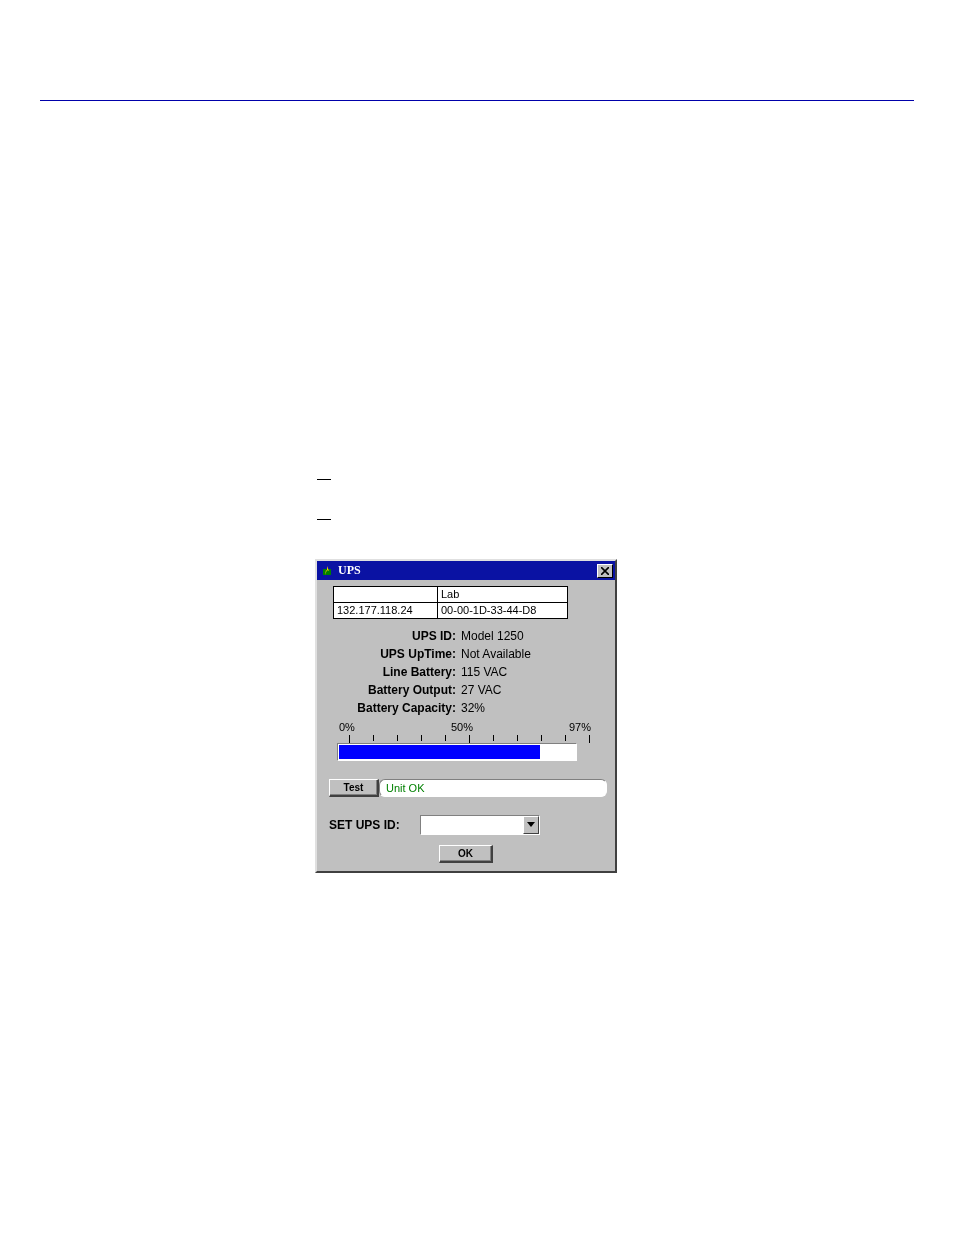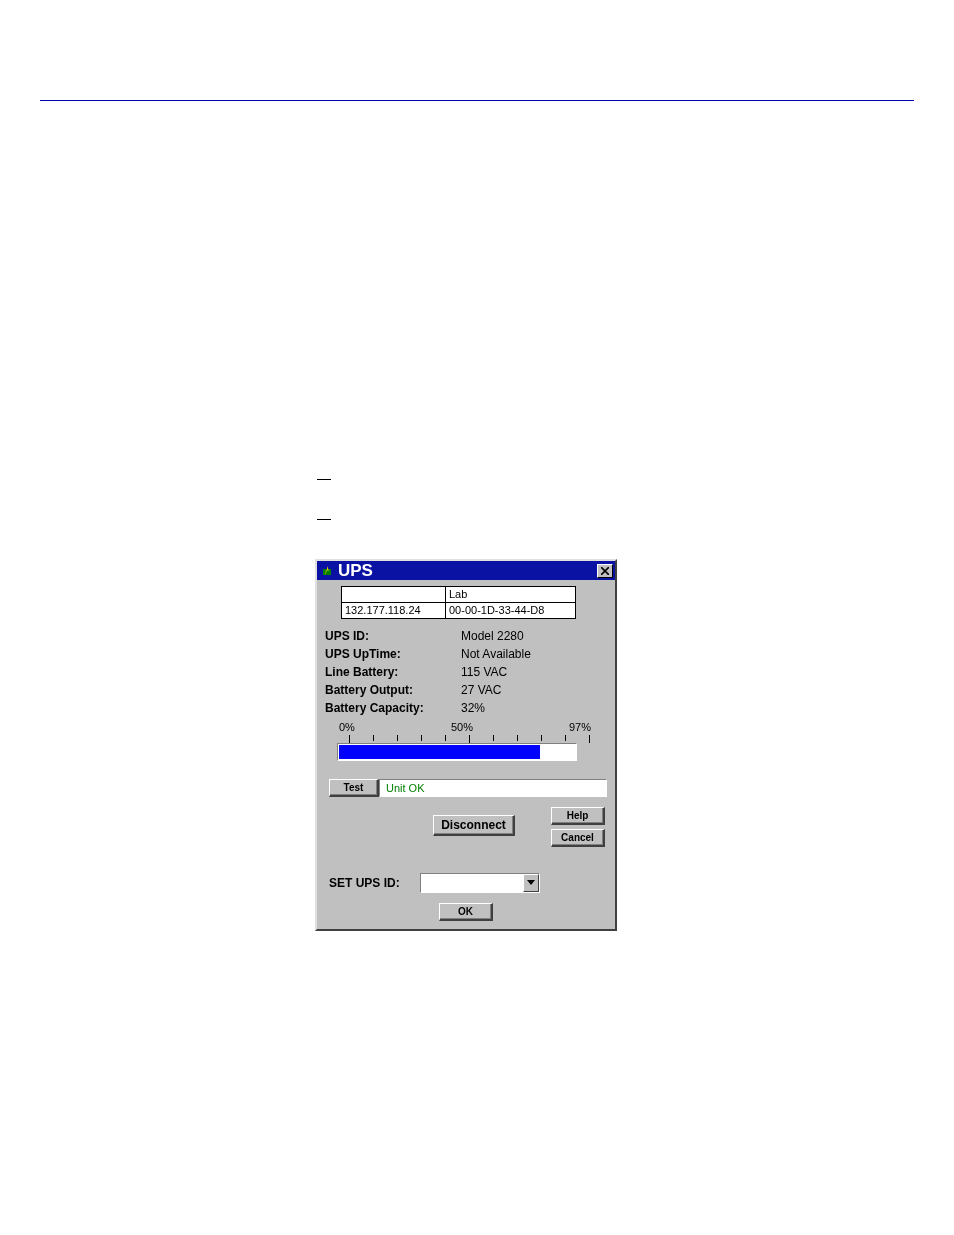--- a/index.html
+++ b/index.html
@@ -46,64 +46,65 @@
   }
   .titlebar .icon {
     width: 16px; height: 16px;
     display: inline-flex;
     align-items: center; justify-content: center;
     margin-right: 3px;
   }
   .titlebar .title {
     color: #fff;
     font-weight: bold;
-    font-size: 17px;
+    font-size: 12px;
     flex: 1;
     line-height: 19px;
+    font-family: Liberation Serif, serif;
   }
   .close-btn {
     width: 16px; height: 14px;
     background: #c0c0c0;
     border-top: 1px solid #fff;
     border-left: 1px solid #fff;
     border-right: 1px solid #000;
     border-bottom: 1px solid #000;
     display: flex; align-items: center; justify-content: center;
     font-family: sans-serif;
     font-size: 10px;
     font-weight: bold;
     cursor: pointer;
   }
   .dlg-body {
     padding: 6px 8px 8px 8px;
   }
   .addr-table {
     border-collapse: collapse;
-    margin-left: 16px;
+    margin-left: 8px;
     margin-bottom: 10px;
   }
   .addr-table td {
     border: 1px solid #000;
     background: #fff;
     font-size: 11px;
     padding: 1px 3px;
     height: 15px;
     line-height: 13px;
   }
   .addr-table .c1 { width: 104px; }
   .addr-table .c2 { width: 130px; }
 
   .kv {
     display: flex;
     font-size: 12px;
     margin: 4px 0;
   }
   .kv .k {
     width: 136px;
-    text-align: left;
+    text-align: right;
     font-weight: bold;
     padding-right: 5px;
   }
   .kv .v { }
 
   .scale {
     position: relative;
     margin-left: 12px;
     margin-top: 6px;
     width: 256px;
@@ -164,20 +165,21 @@
     margin-left: 0;
     border-top: 1px solid #808080;
     border-left: 1px solid #808080;
     border-right: 1px solid #fff;
     border-bottom: 1px solid #fff;
     background: #fff;
     font-size: 11px;
     color: #008000;
     padding: 2px 6px;
     width: 210px;
+    border-radius: 6px;
   }
 
   .mid-buttons {
     position: relative;
     height: 48px;
     margin-top: 10px;
   }
   .disconnect-btn { position: absolute; left: 108px; top: 8px; width: 82px; padding: 2px 2px; font-size: 12px;}
   .help-btn { position: absolute; right: 2px; top: 0; width: 54px; padding: 2px 0;}
   .cancel-btn { position: absolute; right: 2px; top: 22px; width: 54px; padding: 2px 0;}
@@ -249,21 +251,21 @@
       </tr>
       <tr>
         <td class="c1">132.177.118.24</td>
         <td class="c2">00-00-1D-33-44-D8</td>
       </tr>
     </tbody>
       </table>
 
     <div class="kv">
       <span class="k">UPS ID:</span>
-      <span class="v">Model 2280</span>
+      <span class="v">Model 1250</span>
     </div>
     <div class="kv">
       <span class="k">UPS UpTime:</span>
       <span class="v">Not Available</span>
     </div>
     <div class="kv">
       <span class="k">Line Battery:</span>
       <span class="v">115 VAC</span>
     </div>
     <div class="kv">
@@ -297,25 +299,20 @@
     </div>
     <div class="progress-outer">
       <div class="progress-inner" id="pbar" style="width: 85%;"></div>
     </div>
 
     <div class="test-row">
       <div class="btn test-btn">Test</div>
       <div class="test-status">Unit OK</div>
     </div>
 
-    <div class="mid-buttons">
-      <div class="btn disconnect-btn">Disconnect</div>
-      <div class="btn help-btn">Help</div>
-      <div class="btn cancel-btn">Cancel</div>
-    </div>
 
     <div class="set-row">
       <span class="set-label">SET UPS ID:</span>
       <div class="combo">
         <div class="combo-field"></div>
         <div class="combo-btn">
           <svg width="8" height="6" viewBox="0 0 8 6">
               <polygon points="0,0 8,0 4,5" fill="#000"></polygon>
             </svg>
         </div>

